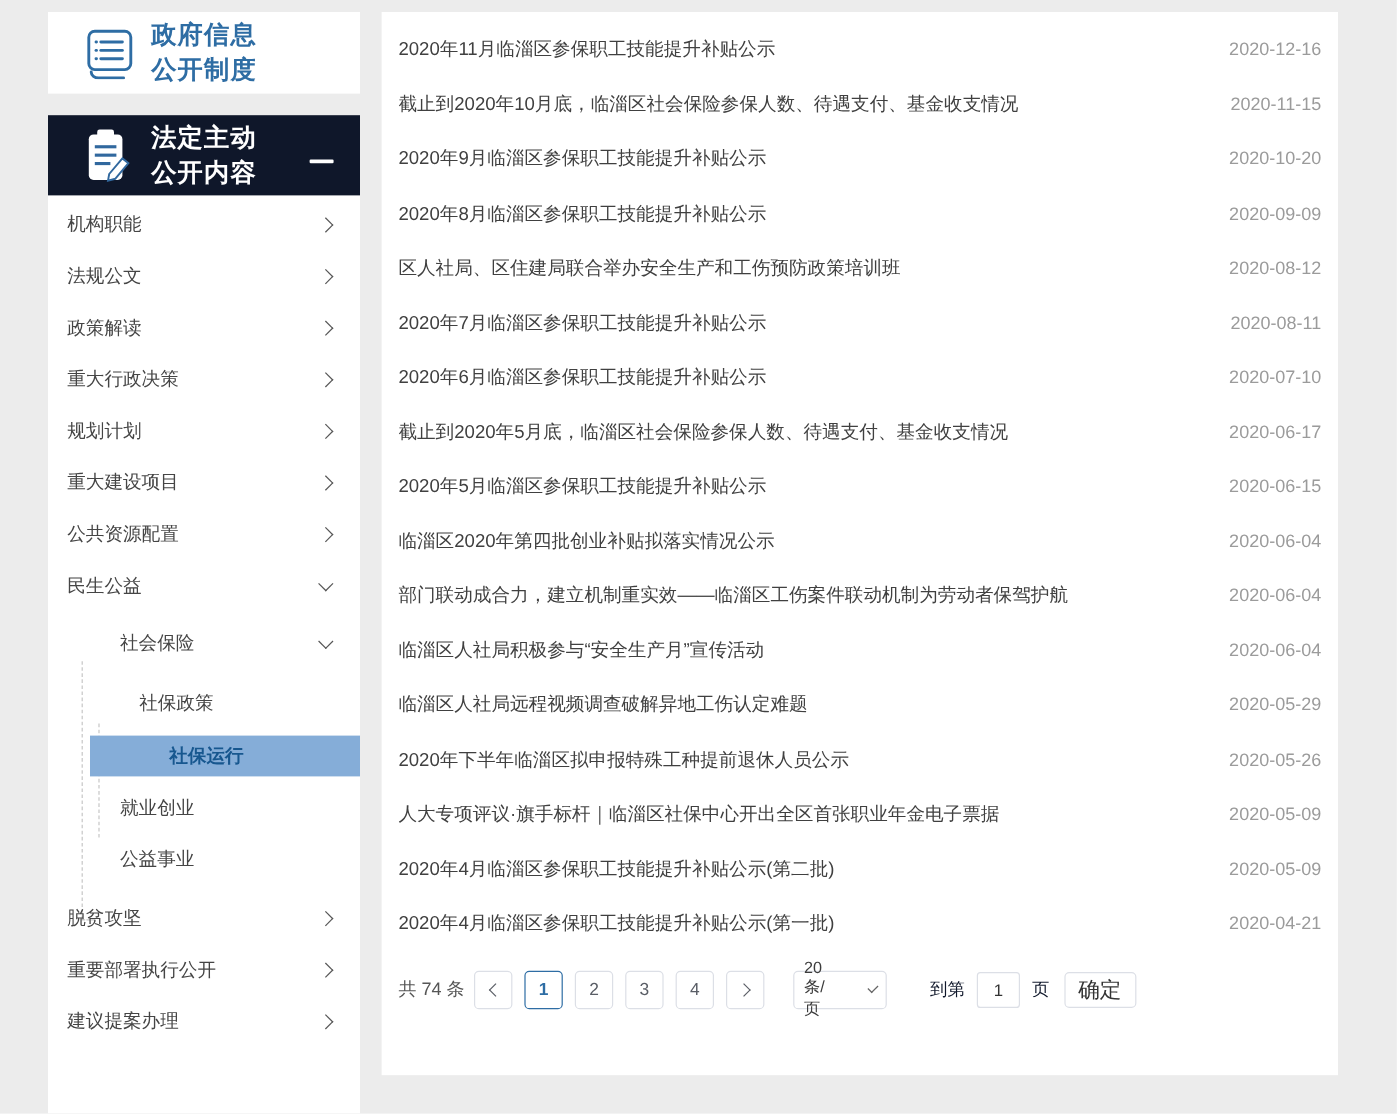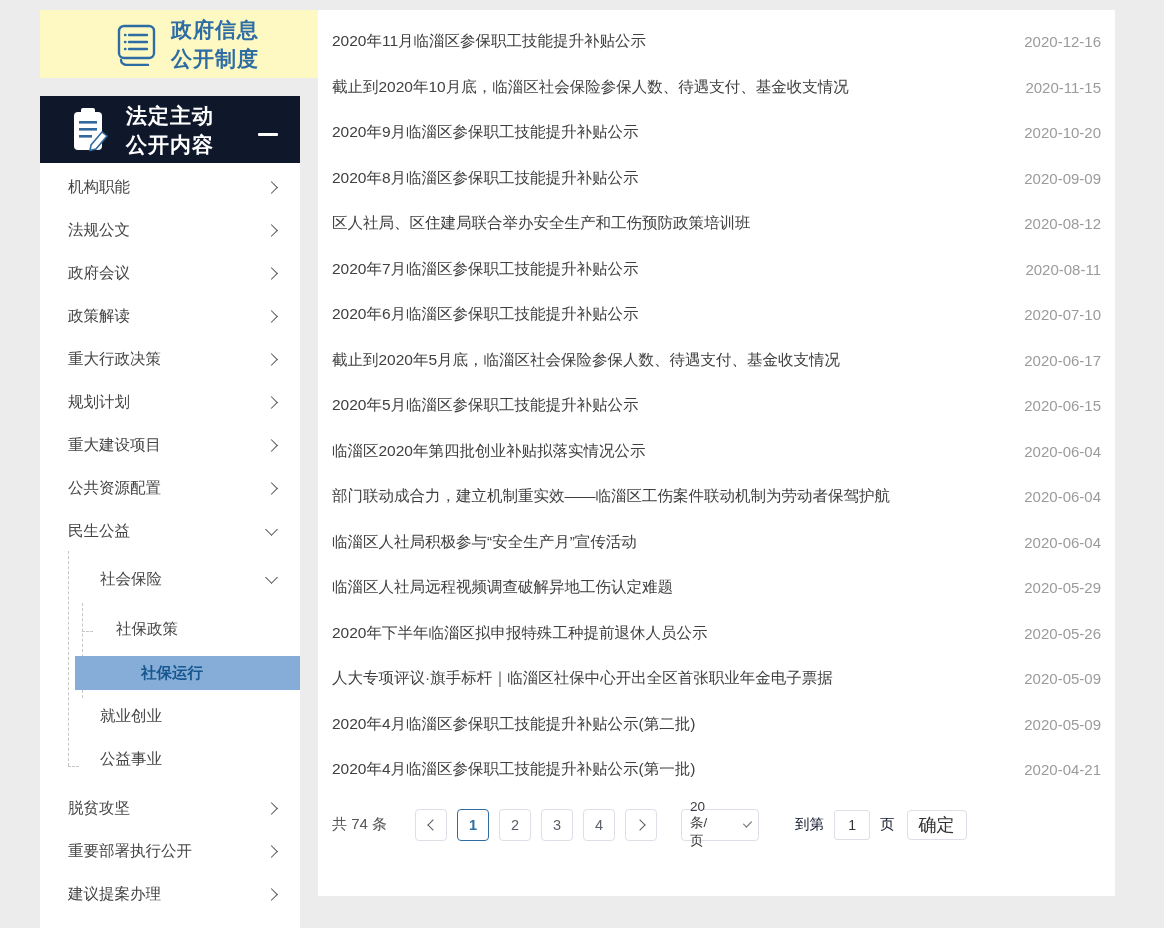--- a/index.html
+++ b/index.html
@@ -4,40 +4,40 @@
 <style>
   html,body{margin:0;padding:0}
   body{
     width:1164px;height:928px;position:relative;overflow:hidden;
     background:#ececec;
     font-family:"Liberation Sans","DejaVu Sans",sans-serif;
   }
   
   .top-card{
     position:absolute;left:40px;top:10px;width:260px;height:68px;
-    background:#fef9c3;display:flex;align-items:center;padding-left:45px;
+    background:#ffffff;display:flex;align-items:center;
   }
   .main-card{
     position:absolute;left:40px;top:96px;width:260px;height:67px;
     background:#0f172a;display:flex;align-items:center;color:#fff;cursor:pointer;
   }
   .card-icon{margin-left:26px;width:50px;display:flex;justify-content:center;flex:none}
   .card-title{font-size:21px;font-weight:bold;line-height:29px;letter-spacing:1px;margin-left:10px}
   .top-card .card-title{color:#2e6da4}
   .minus-bar{position:absolute;right:22px;top:55%;width:20px;height:3px;background:#fff;border-radius:1px}
   
   .menu{
     position:absolute;left:40px;top:163px;width:260px;height:765px;
     background:#fff;padding-top:3px;box-sizing:border-box;
   }
   .menu-item{
     height:43px;display:flex;align-items:center;position:relative;
     font-size:15.5px;color:#454545;cursor:pointer;
   }
-  .l1{padding-left:28px}
+  .l1{padding-left:16px}
   .l2{padding-left:60px}
   .l3{padding-left:76px}
   .gap5{margin-top:5px}.gap7{margin-top:7px}.gap6{margin-top:6px}
   .menu-item .chev{position:absolute;right:24px}
   .menu-item.selected{
     background:#85add8;color:#17578f;font-weight:bold;
     margin-left:35px;padding-left:66px;height:34px;margin-top:5px;margin-bottom:4px;font-family:Liberation Mono, monospace;
   }
   .chev{width:8px;height:8px;border-right:1.6px solid #555;border-bottom:1.6px solid #555;display:inline-block}
   .chev-r{transform:rotate(-45deg)}
@@ -48,21 +48,21 @@
   .panel{position:absolute;left:318px;top:10px;width:797px;height:886px;background:#fff}
   .list{padding:9px 14px 0 14px}
   .row{height:45.5px;display:flex;align-items:center}
   .row .title{
     flex:1;font-size:15.5px;color:#404040;cursor:pointer;
     white-space:nowrap;overflow:hidden;text-overflow:ellipsis;
   }
   .row .date{font-size:15px;color:#9b9b9b;margin-left:16px;flex:none}
   
   .pagebar{display:flex;align-items:center;margin:14px 0 0 14px;height:36px}
-  .total{font-size:15px;color:#565656;margin-right:28px;white-space:nowrap}
+  .total{font-size:15px;color:#565656;margin-right:8px;white-space:nowrap}
   .pbtn{
     min-width:32px;height:32px;box-sizing:border-box;background:#fff;
     border:1px solid #dcdfe6;border-radius:4px;display:flex;align-items:center;
     justify-content:center;font-size:14.5px;color:#5a5e66;margin-right:10px;cursor:pointer;
   }
   .pbtn.active{border-color:#2e6da4;color:#2e6da4;font-weight:bold}
   .pchev{width:7px;height:7px;border-right:1.5px solid #5a5e66;border-bottom:1.5px solid #5a5e66;display:inline-block}
   .pchev-l{transform:rotate(135deg);margin-left:3px}
   .pchev-r{transform:rotate(-45deg);margin-right:3px}
   .psel{
@@ -133,24 +133,20 @@
 
   <div class="menu-item l1">
     <span>机构职能</span>
     <span class="chev chev-r"></span>
   </div>
   <div class="menu-item l1">
     <span>法规公文</span>
     <span class="chev chev-r"></span>
   </div>
   <div class="menu-item l1">
-    <span>政府会议</span>
-    <span class="chev chev-r"></span>
-  </div>
-  <div class="menu-item l1">
     <span>政策解读</span>
     <span class="chev chev-r"></span>
   </div>
   <div class="menu-item l1">
     <span>重大行政决策</span>
     <span class="chev chev-r"></span>
   </div>
   <div class="menu-item l1">
     <span>规划计划</span>
     <span class="chev chev-r"></span>

